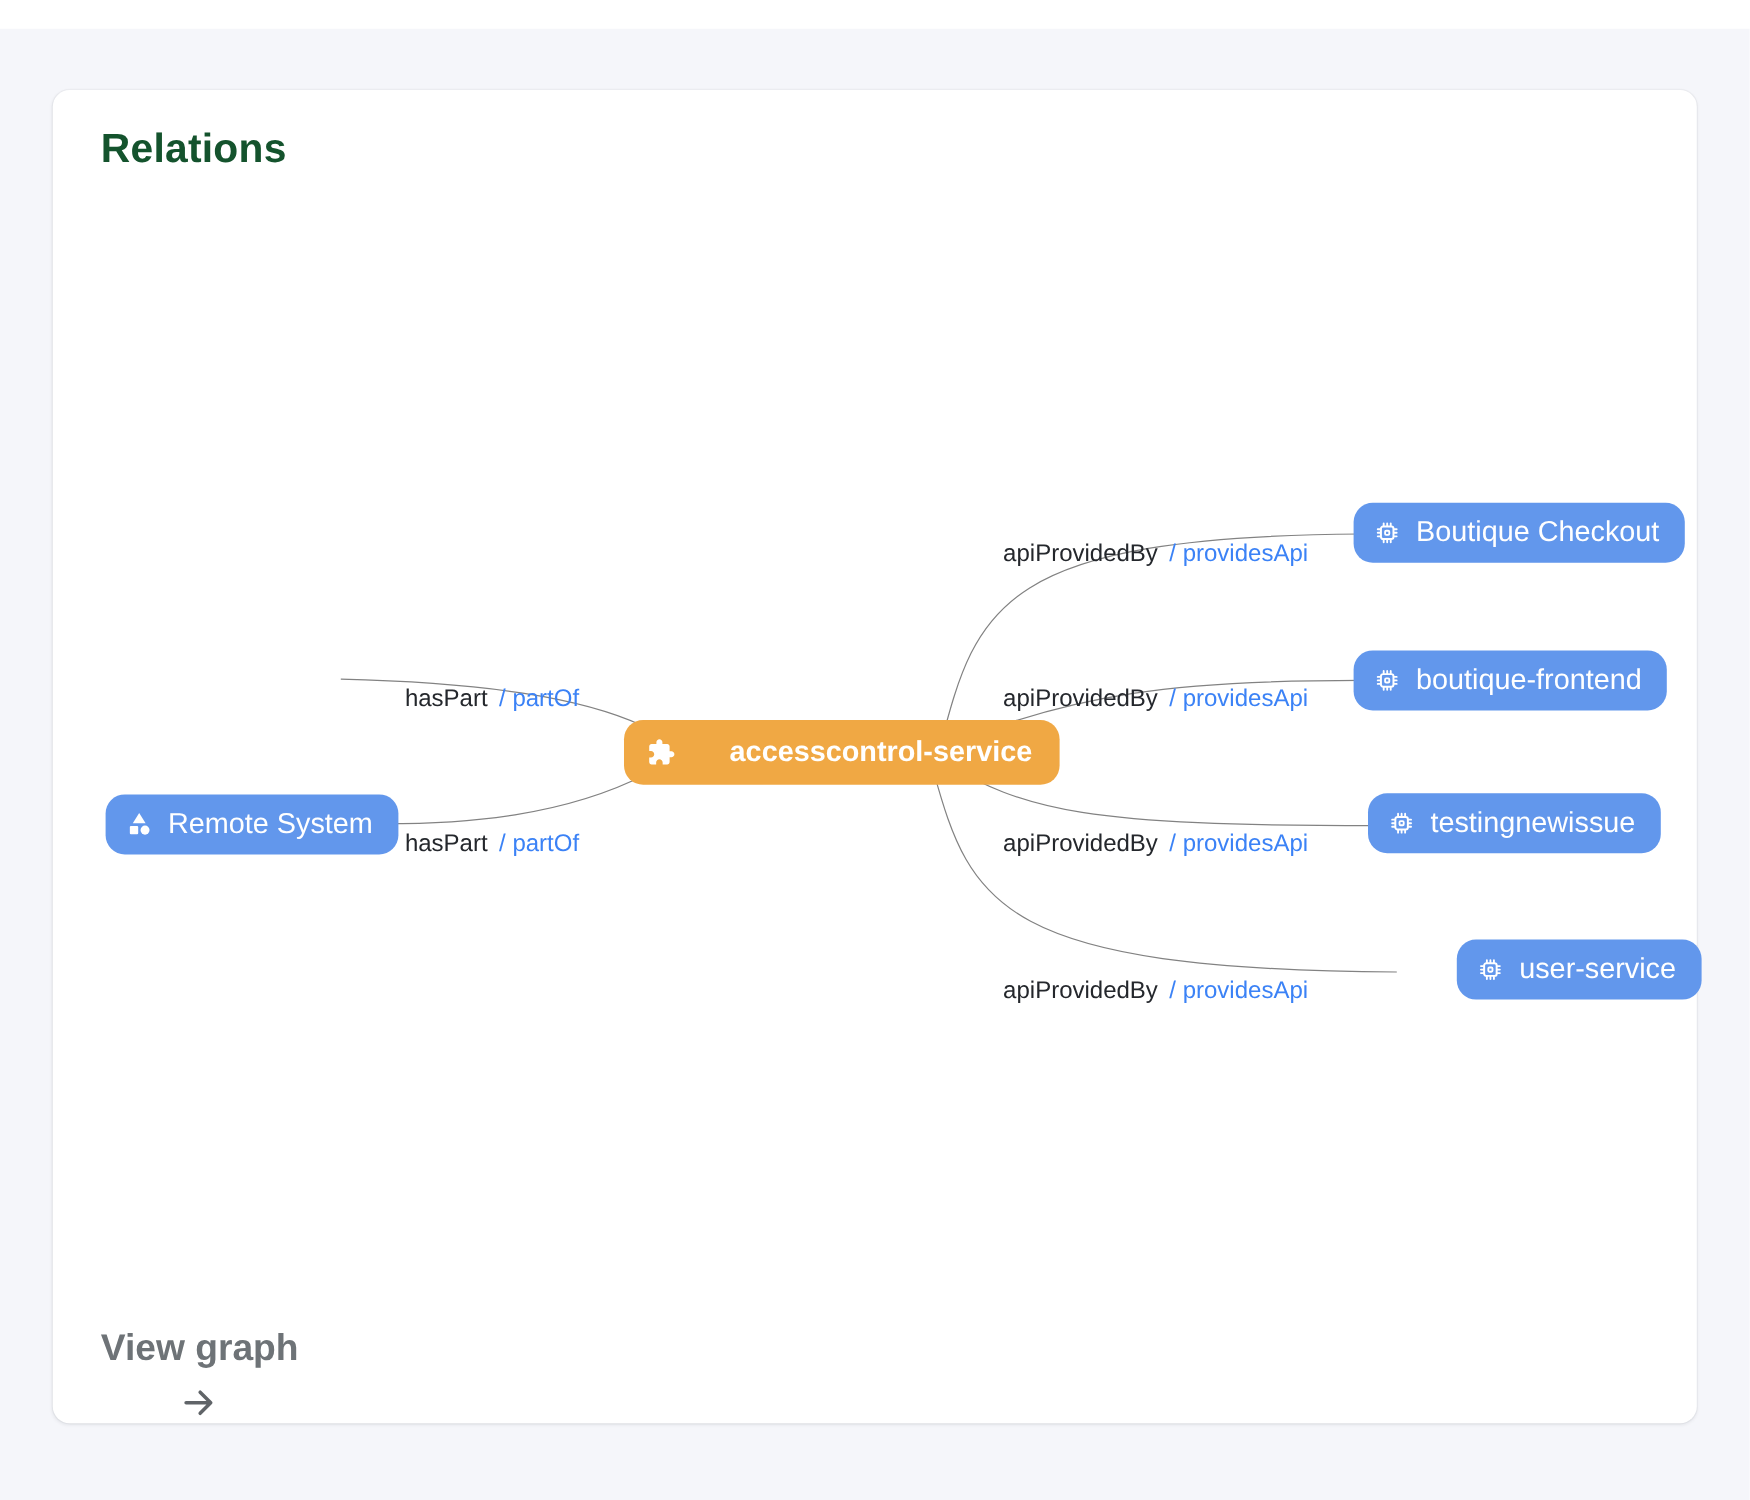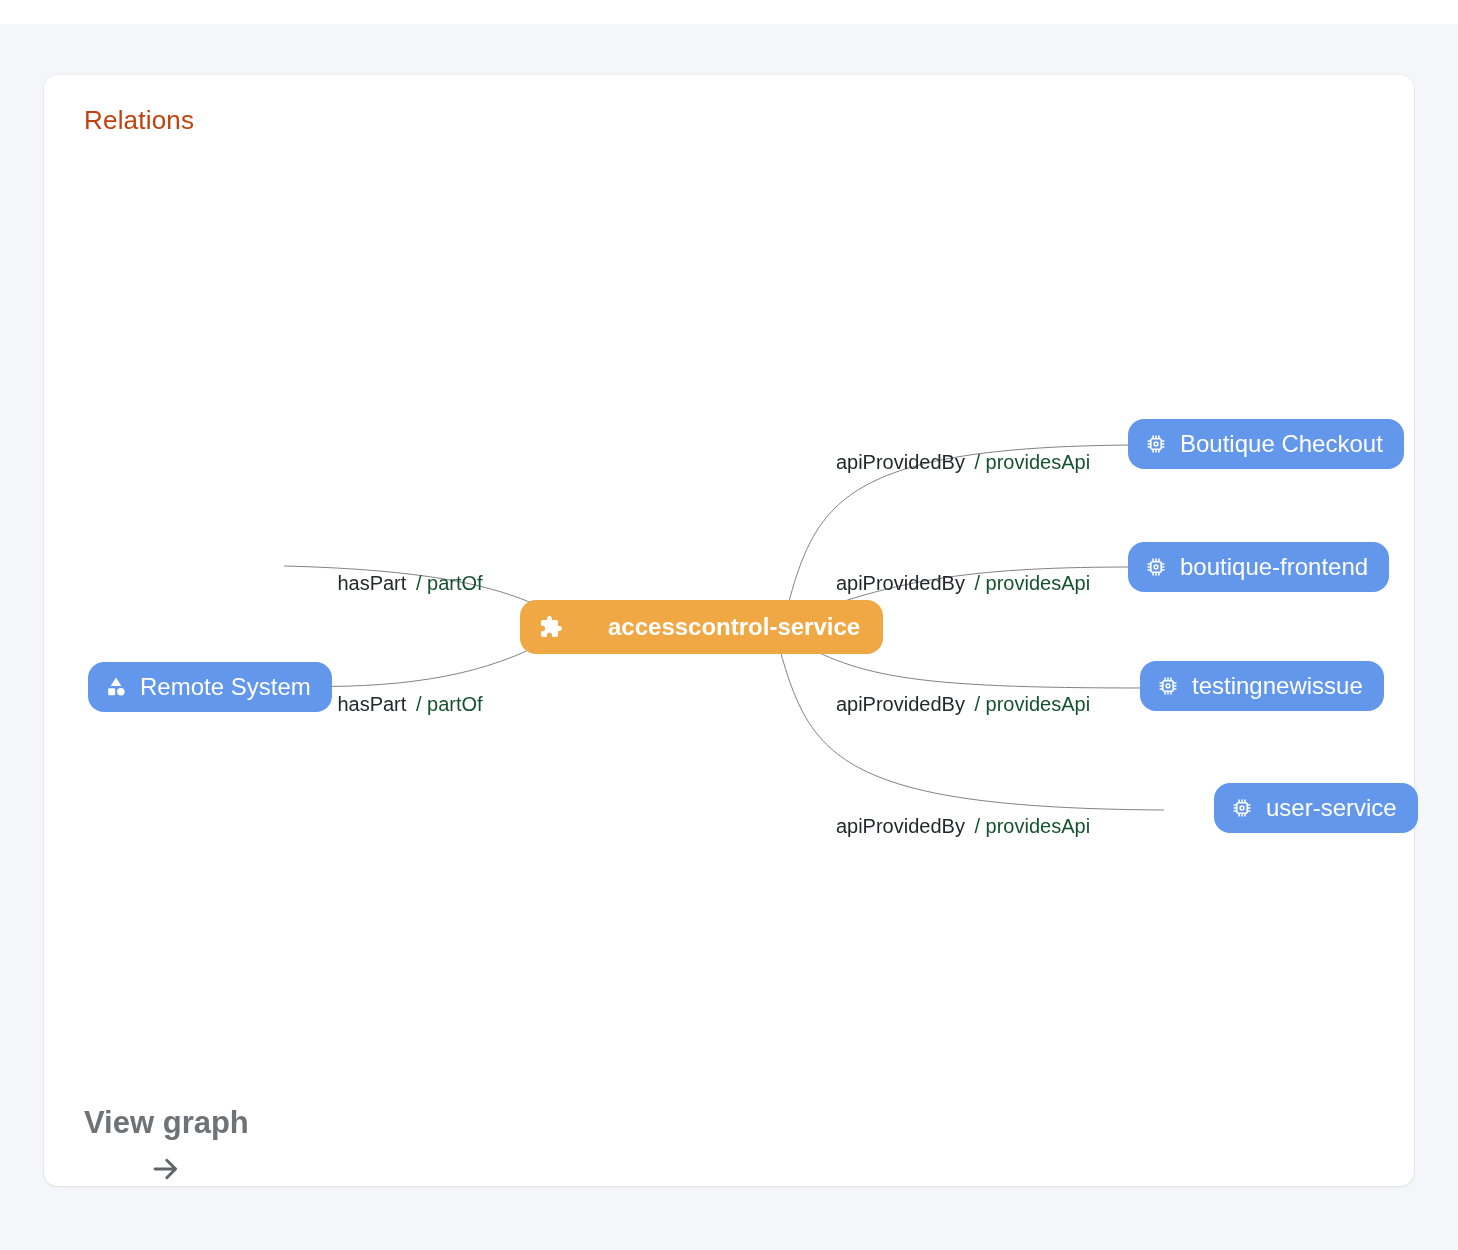--- a/index.html
+++ b/index.html
@@ -9,38 +9,38 @@
     font-family:"Liberation Sans",sans-serif;
   }
   .page-bg{position:absolute;left:0;top:24px;right:0;bottom:0;background:#f5f6fa;}
   .card{
     position:absolute;left:44px;top:75px;width:1370px;height:1111px;
     background:#ffffff;border-radius:14px;
     box-shadow:0 1px 3px rgba(17,24,39,.08),0 0 0 1px rgba(17,24,39,.03);
   }
   .card-title{
     position:absolute;left:40px;top:30px;margin:0;
-    font-size:26px;font-weight:400;color:#c2410c;letter-spacing:.2px;
+    font-size:34px;font-weight:700;color:#14532d;letter-spacing:.2px;
   }
   svg.edges{position:absolute;left:0;top:0;width:1370px;height:1111px;}
   svg.edges path{fill:none;stroke:#828282;stroke-width:1;}
   .node{
     position:absolute;display:flex;align-items:center;gap:13px;
     height:50px;padding:0 21px 0 17px;border-radius:16px;
     color:#fff;font-size:24px;font-weight:500;white-space:nowrap;cursor:pointer;
   }
   .node.blue{background:#6297ec;}
   .node.center{background:#f0a844;height:54px;font-weight:700;padding:0 23px 0 19px;gap:45px;}
   .node .icon{display:flex;align-items:center;justify-content:center;}
   .edge-label{
     position:absolute;transform:translate(-50%,-50%);
     font-size:20px;white-space:nowrap;
   }
   .edge-label .p{color:#24272c;font-weight:500;text-align:center;}
-  .edge-label .s{color:#14532d;font-weight:400;margin-left:4px;}
+  .edge-label .s{color:#3b82f6;font-weight:400;margin-left:4px;}
   .view-graph{
     position:absolute;left:40px;top:1030px;
     display:flex;align-items:center;gap:12px;
     font-size:31px;font-weight:700;color:#6e7377;cursor:pointer;flex-direction:column;
   }
 </style>
 </head>
 <body>
 
 <div class="page-bg"></div>

